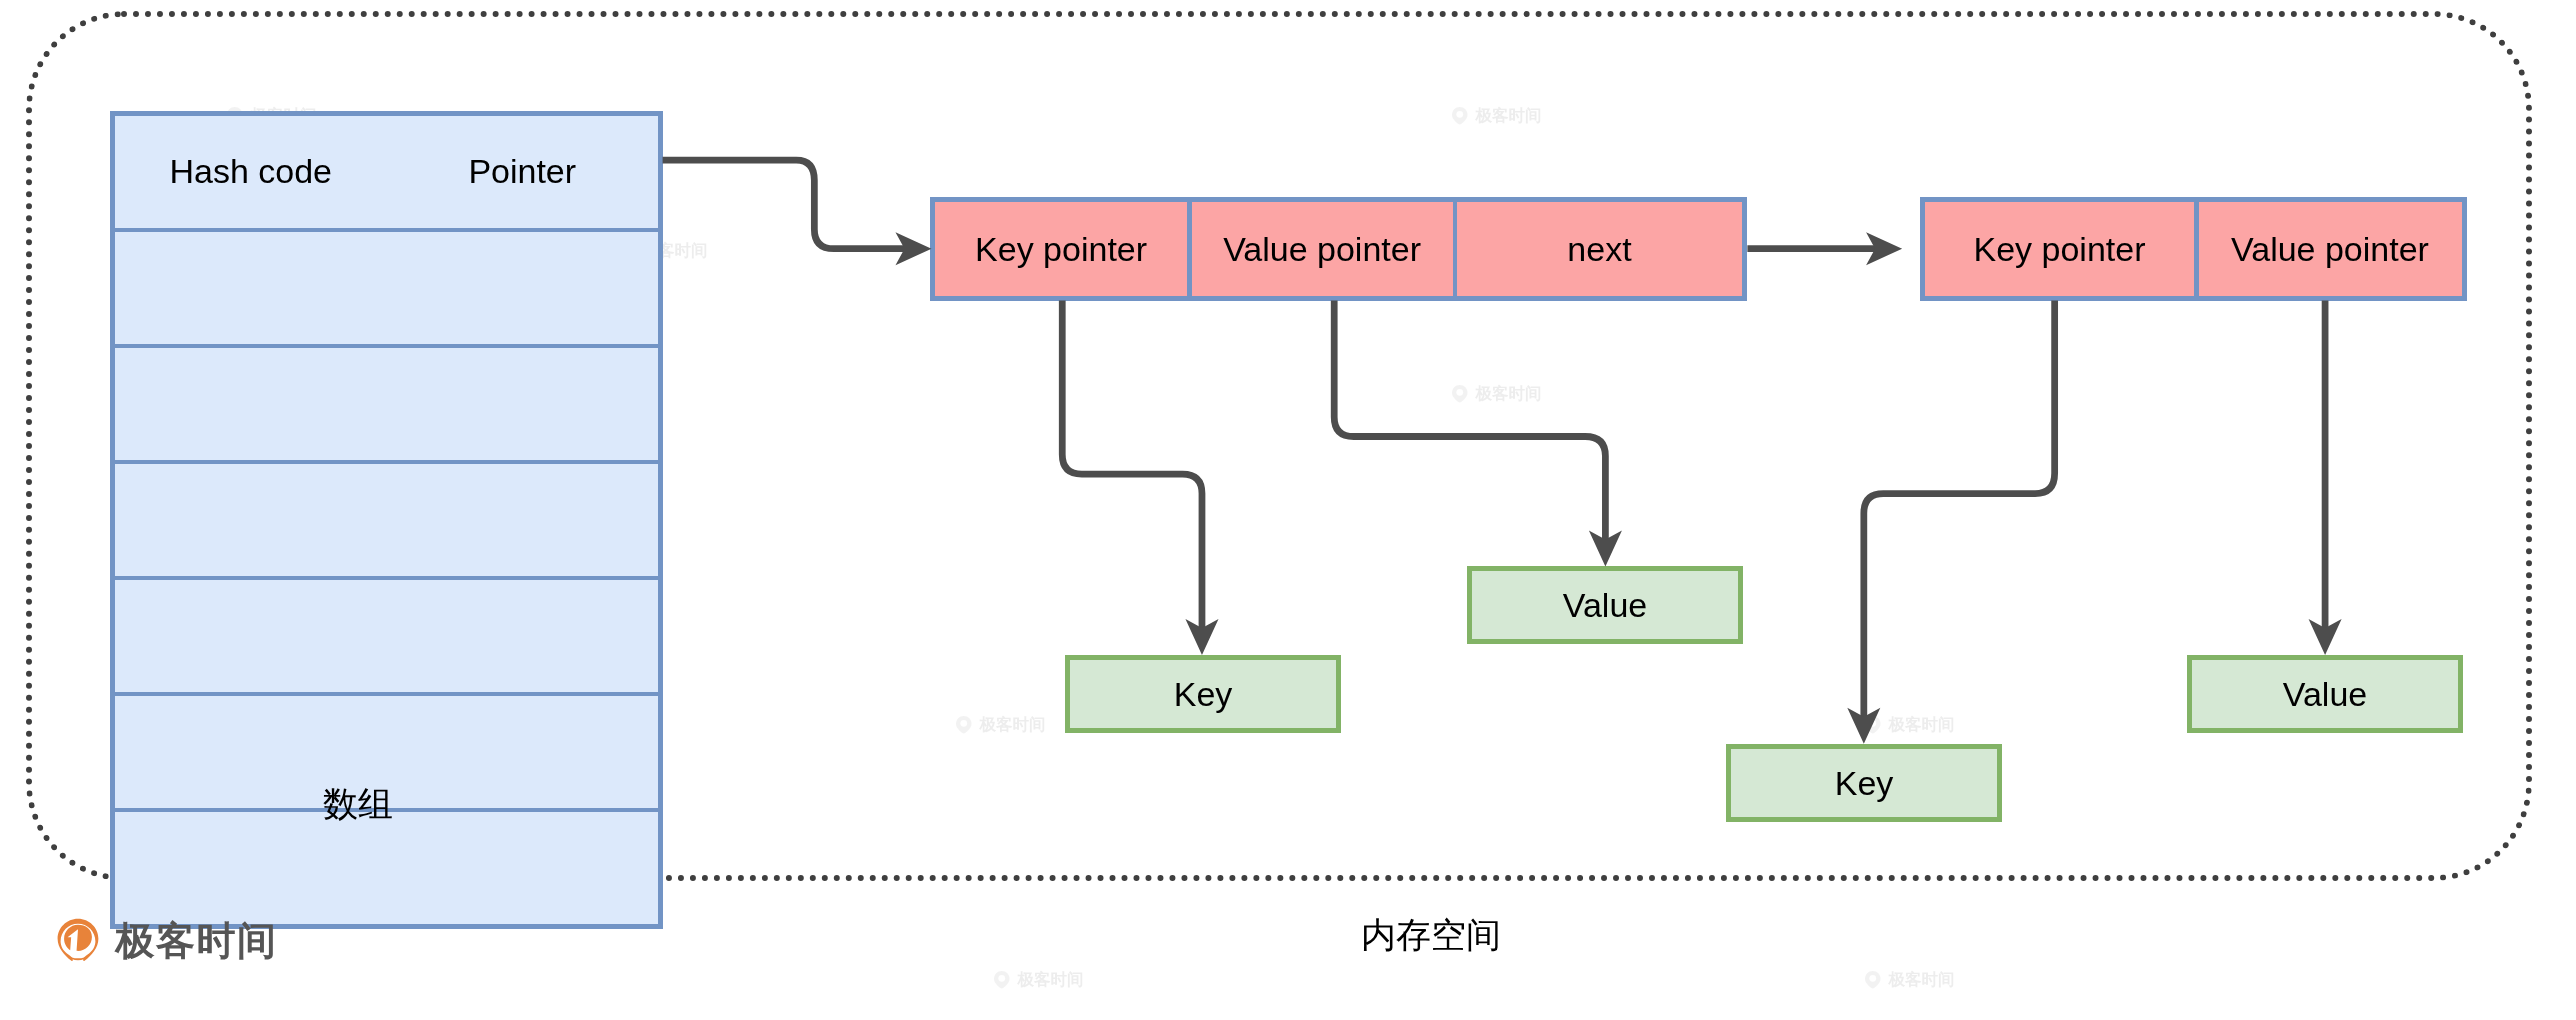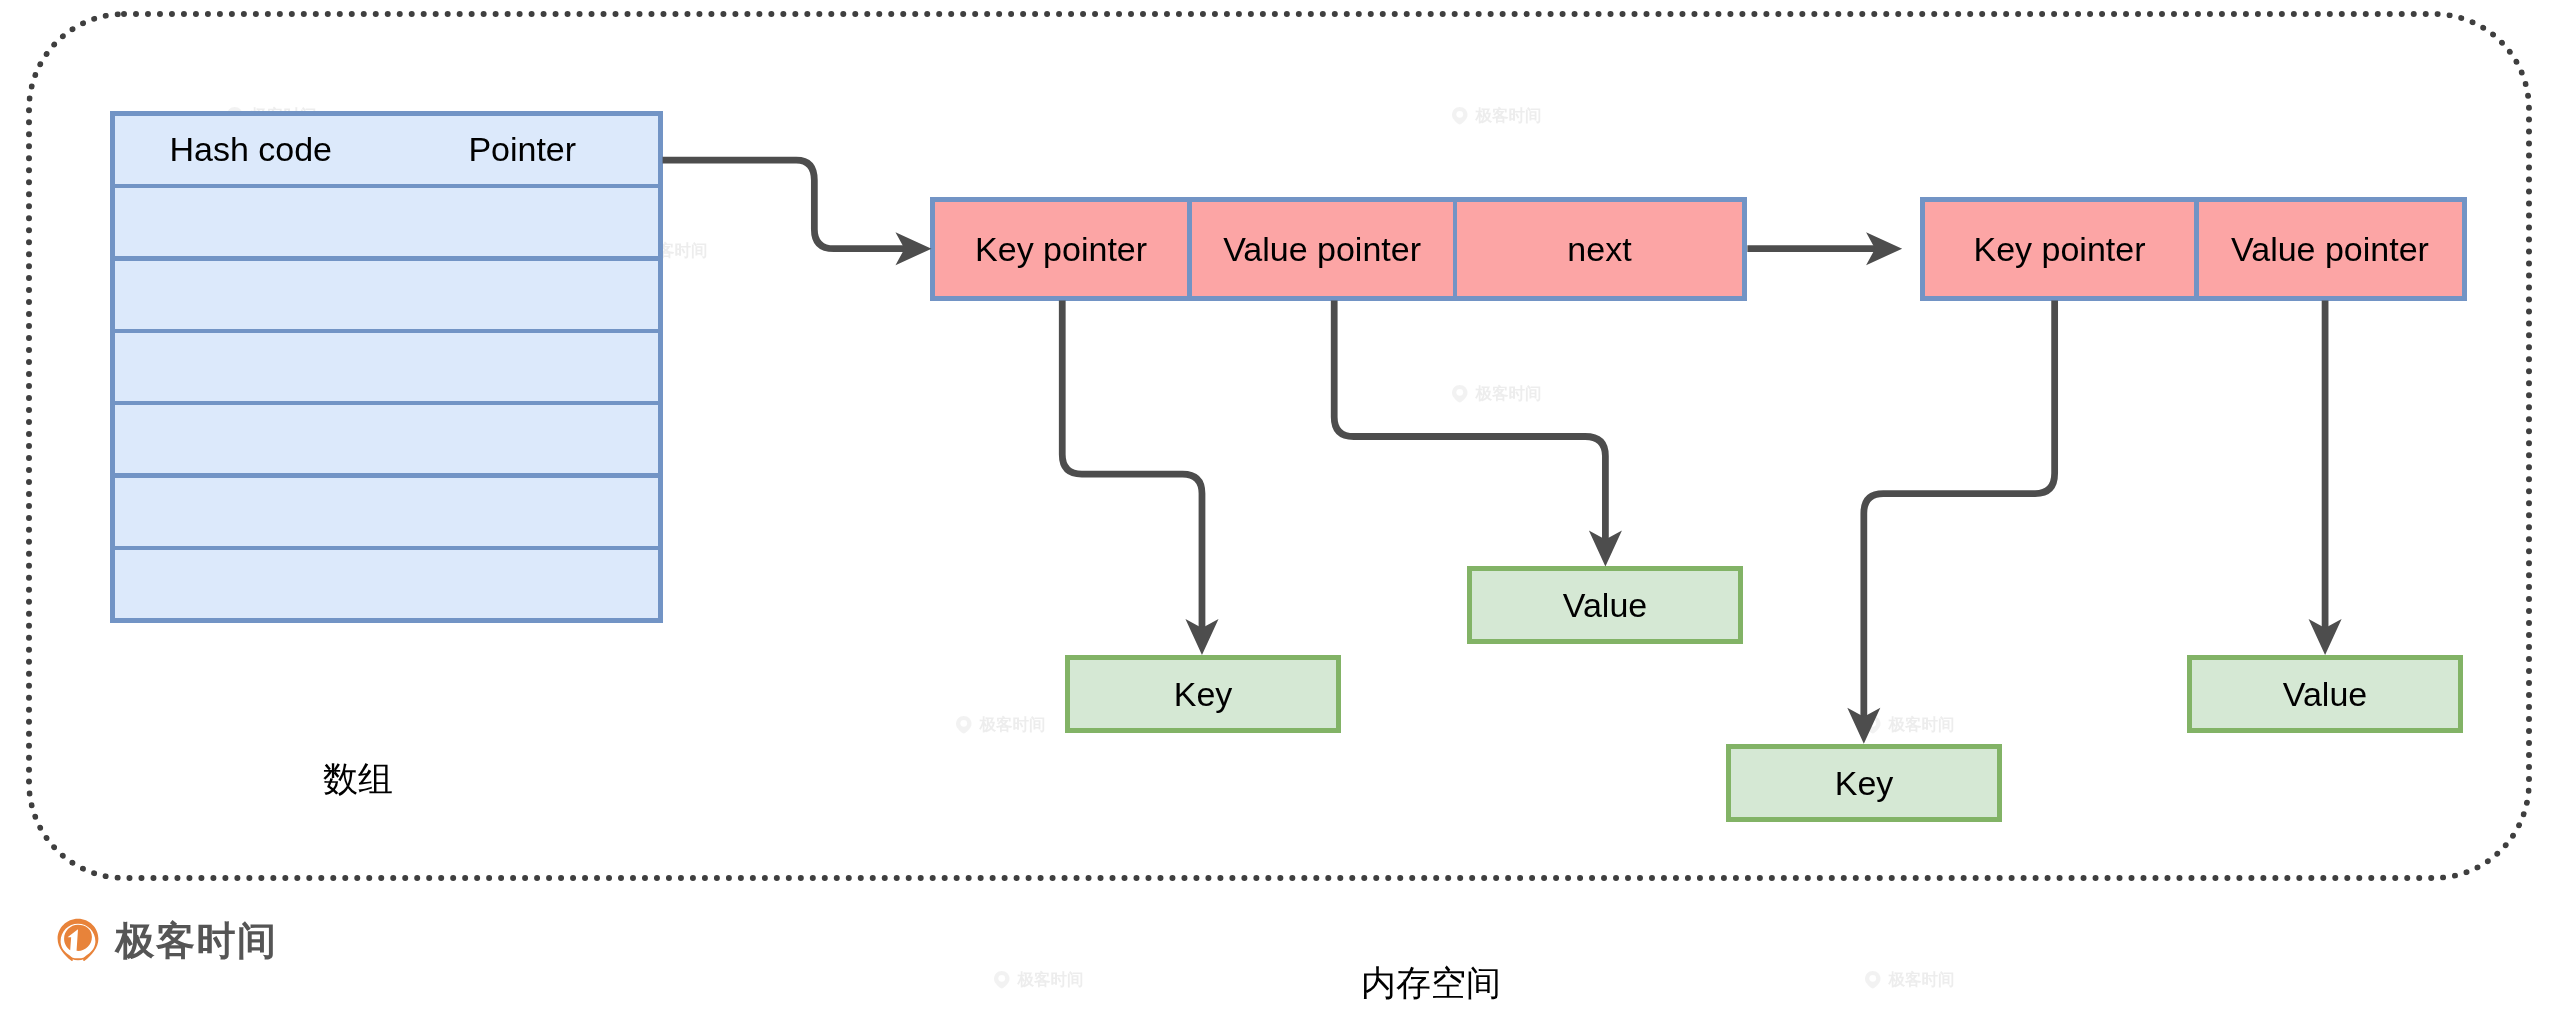--- a/index.html
+++ b/index.html
@@ -33,21 +33,21 @@
     box-sizing: border-box;
     pointer-events: none;
   }
 
   
   .array-table {
     position: absolute;
     left: 110px;
     top: 111px;
     width: 553px;
-    height: 512px;
+    height: 818px;
     border: 5.3px solid #7294c5;
     background: #7294c5;
     box-sizing: border-box;
     display: flex;
     flex-direction: column;
   }
   .array-row {
     flex: 1 1 0;
     display: flex;
     flex-direction: row;
@@ -113,22 +113,22 @@
   #leaf-key-2   { left: 1726px; top: 744px; width: 276px; height: 78px; }
   #leaf-value-2 { left: 2187px; top: 655px; width: 276px; height: 78px; }
 
   
   .label-text {
     position: absolute;
     font-size: 35px;
     color: #000000;
     white-space: nowrap;
   }
-  #label-array  { left: 358px; top: 756px; transform: translateX(-50%); }
-  #label-memory { left: 1431px; top: 960px; transform: translateX(-50%); }
+  #label-array  { left: 358px; top: 781px; transform: translateX(-50%); }
+  #label-memory { left: 1431px; top: 912px; transform: translateX(-50%); }
 
   
   #connectors {
     position: absolute;
     left: 0; top: 0;
     width: 2576px;
     height: 1021px;
     pointer-events: none;
   }
   .conn {

